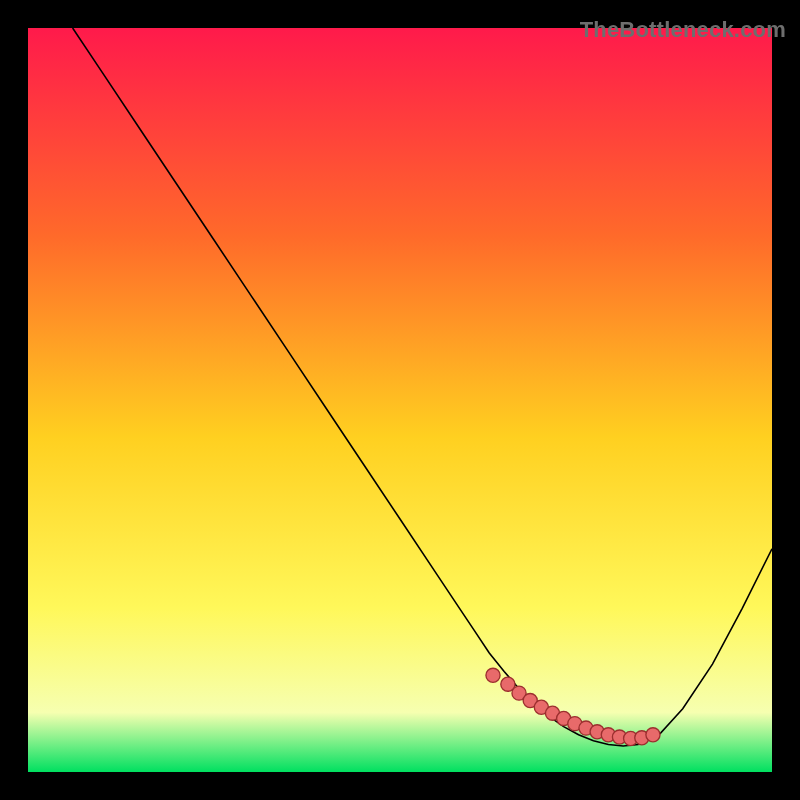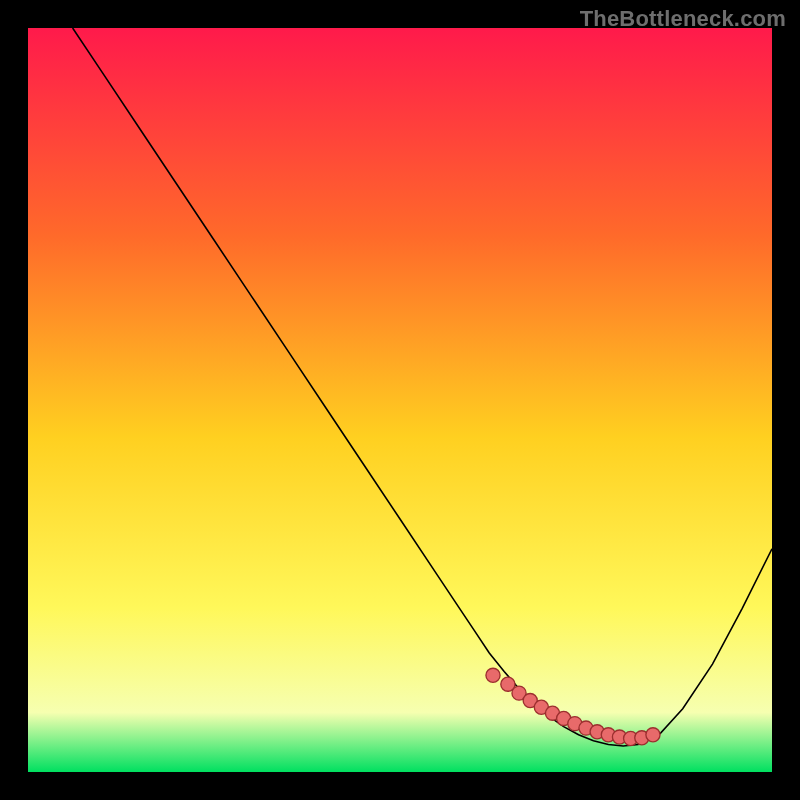--- a/index.html
+++ b/index.html
@@ -11,21 +11,21 @@
     overflow: hidden;
     font-family: Arial, Helvetica, sans-serif;
   }
   .frame {
     position: absolute;
     inset: 0;
     background: #000;
   }
   .watermark {
     position: absolute;
-    top: 6px;
+    top: 17px;
     right: 14px;
     color: #6e6e6e;
     font-size: 22px;
     font-weight: 600;
     letter-spacing: 0.2px;
     z-index: 5;
   }
   svg.plot {
     position: absolute;
     left: 28px;

